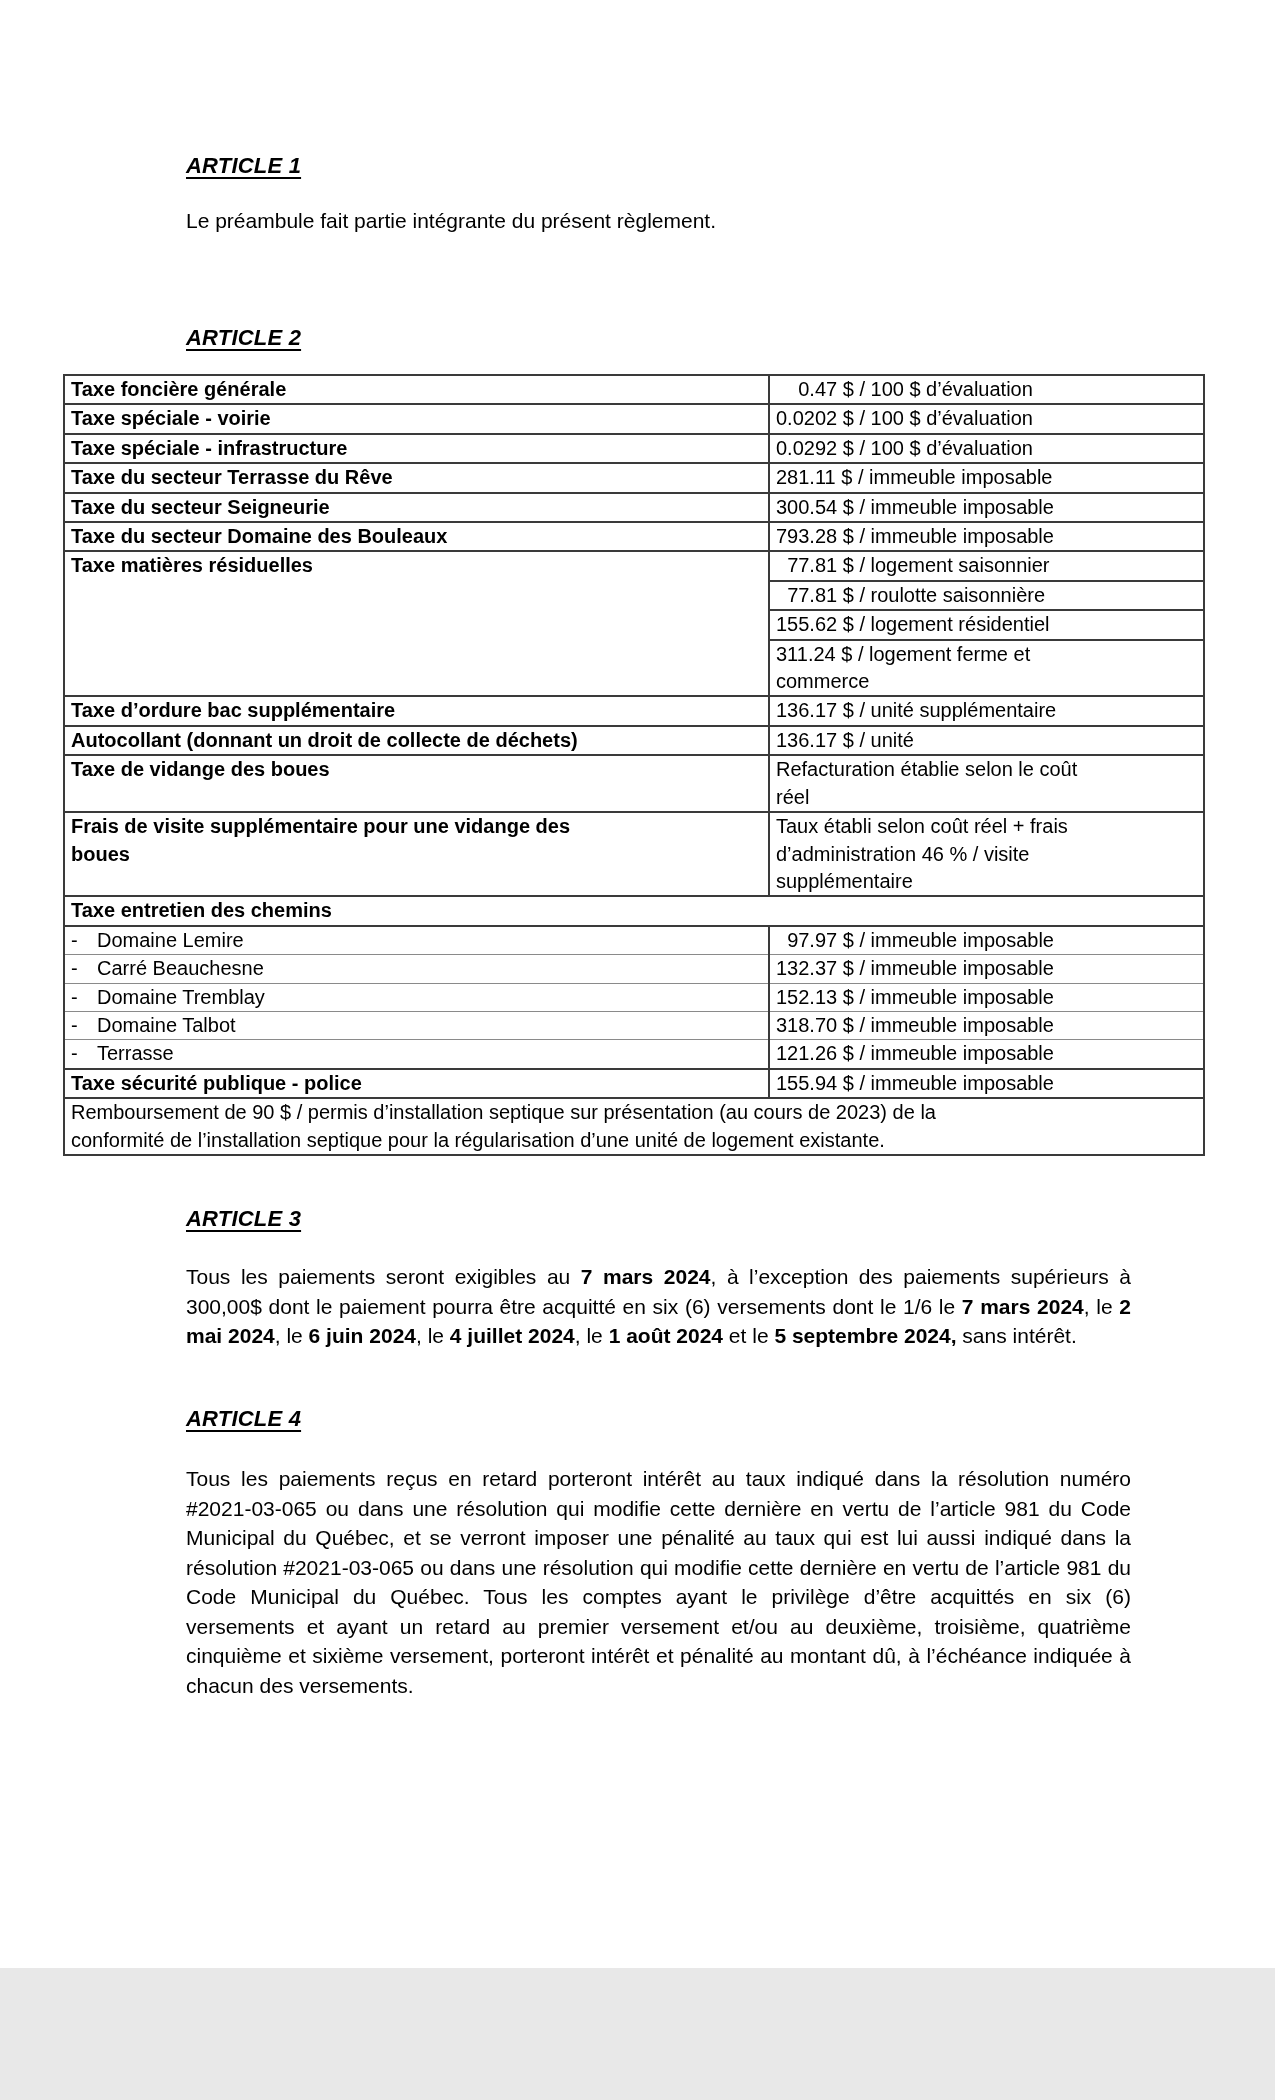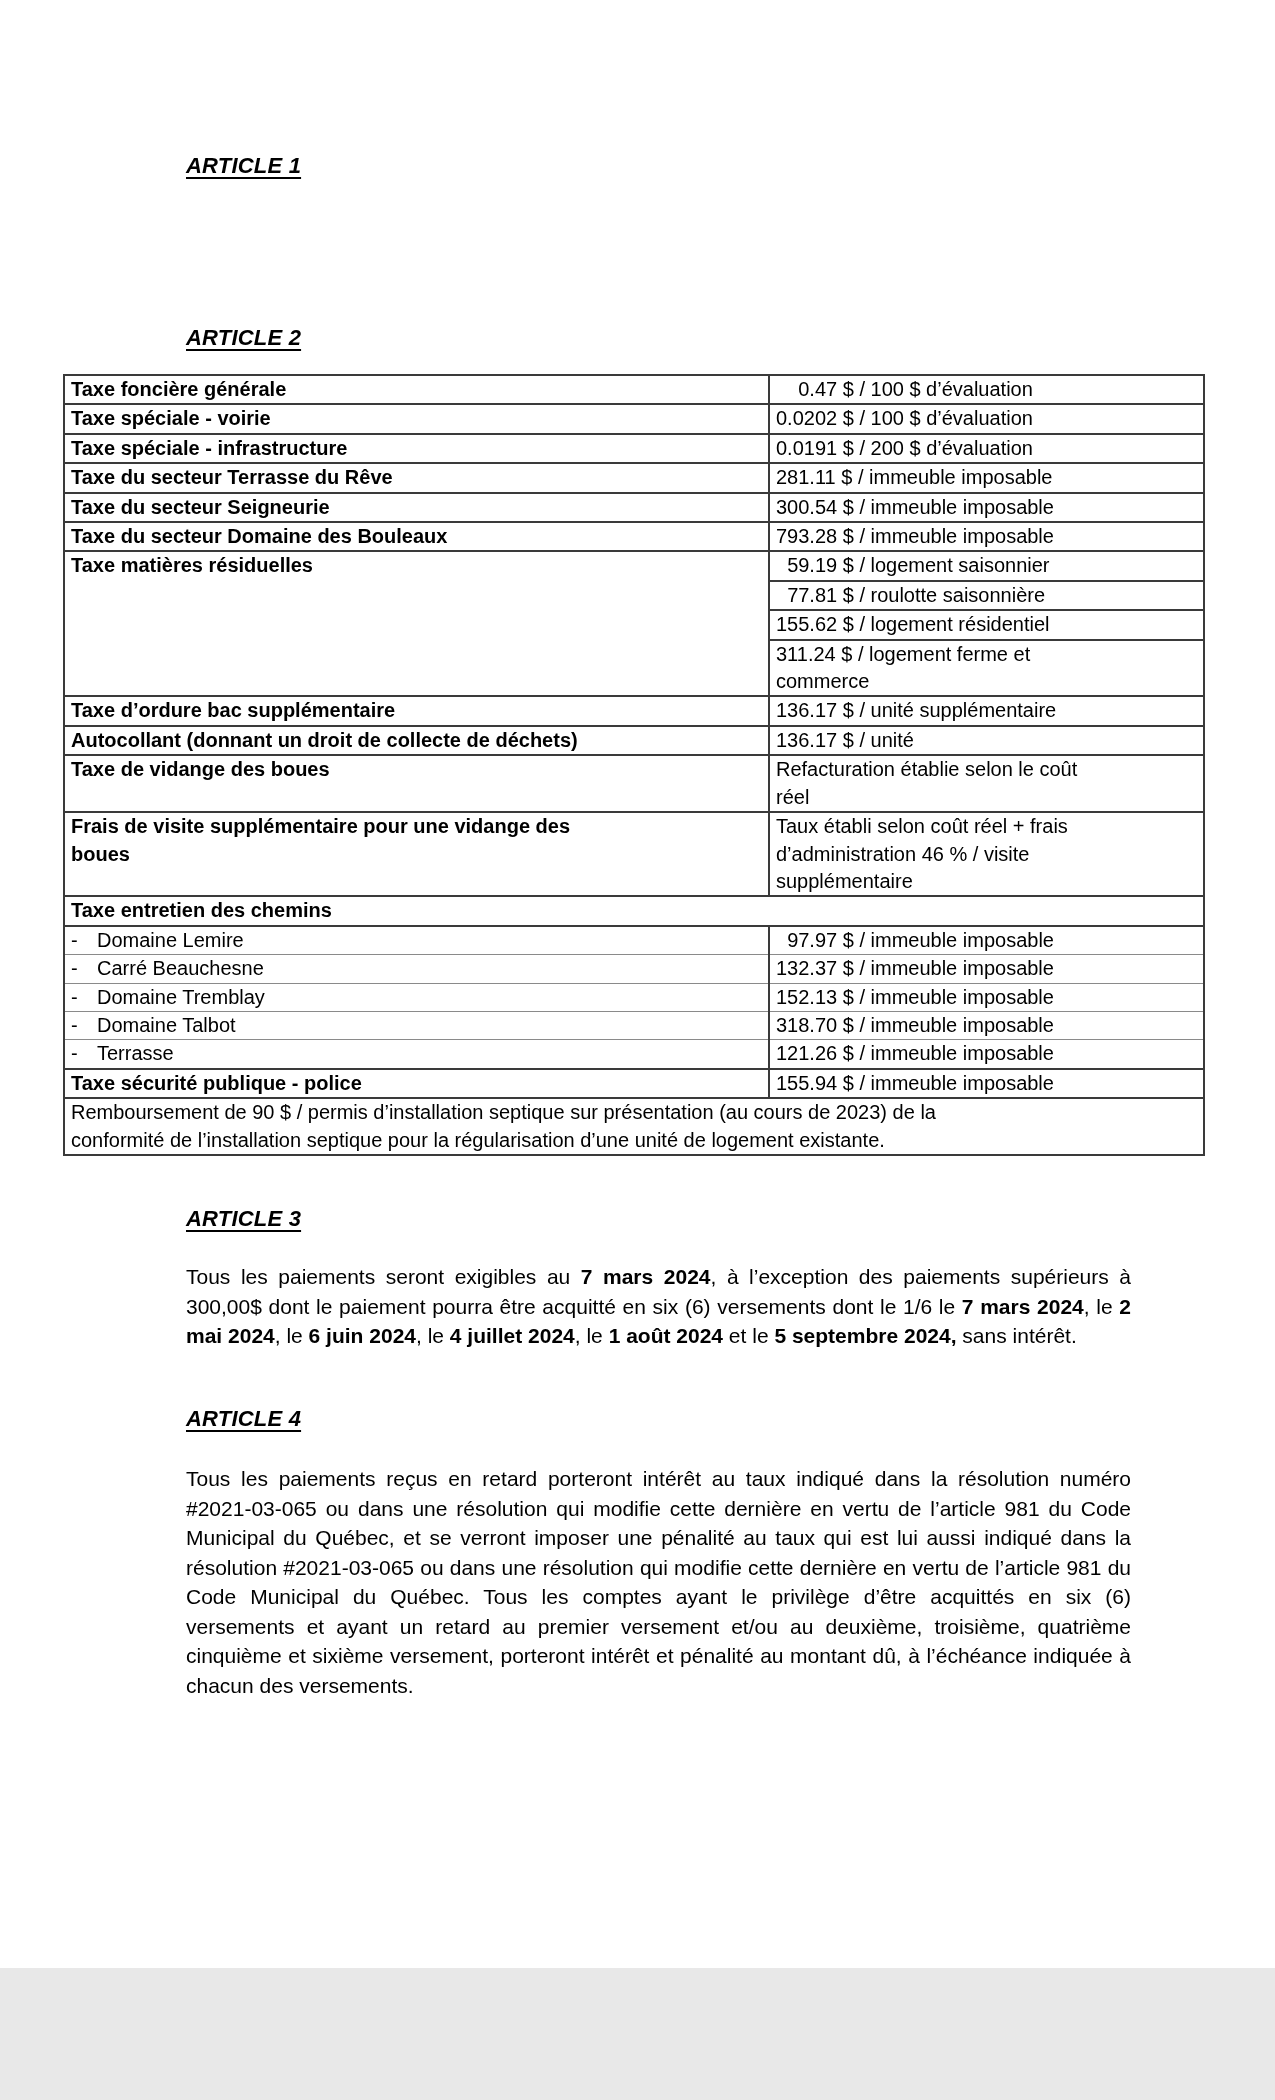--- a/index.html
+++ b/index.html
@@ -66,57 +66,58 @@
   .dash { display: inline-block; width: 26px; }
   td.note { font-weight: normal; padding-left: 8px; }
 </style>
 </head>
 <body>
 
 <div class="page">
 
   <h2 class="article-heading" style="top:153px">ARTICLE 1</h2>
 
+  <p class="body-text" style="top:206px">Le préambule fait partie intégrante du présent règlement.</p>
 
   <h2 class="article-heading" style="top:325px">ARTICLE 2</h2>
 
   <table class="tax">
     <colgroup>
         <col style="width:705px">
         <col style="width:435px">
       </colgroup>
     <tbody>
       <tr>
         <td class="lbl">Taxe foncière générale</td>
         <td class="val">    0.47 $ / 100 $ d’évaluation</td>
       </tr>
       <tr>
         <td class="lbl">Taxe spéciale - voirie</td>
         <td class="val">0.0202 $ / 100 $ d’évaluation</td>
       </tr>
       <tr>
         <td class="lbl">Taxe spéciale - infrastructure</td>
-        <td class="val">0.0191 $ / 200 $ d’évaluation</td>
+        <td class="val">0.0292 $ / 100 $ d’évaluation</td>
       </tr>
       <tr>
         <td class="lbl">Taxe du secteur Terrasse du Rêve</td>
         <td class="val">281.11 $ / immeuble imposable</td>
       </tr>
       <tr>
         <td class="lbl">Taxe du secteur Seigneurie</td>
         <td class="val">300.54 $ / immeuble imposable</td>
       </tr>
       <tr>
         <td class="lbl">Taxe du secteur Domaine des Bouleaux</td>
         <td class="val">793.28 $ / immeuble imposable</td>
       </tr>
 
       <tr>
         <td class="lbl" rowspan="4">Taxe matières résiduelles</td>
-        <td class="val m-first">  59.19 $ / logement saisonnier</td>
+        <td class="val m-first">  77.81 $ / logement saisonnier</td>
       </tr>
       <tr>
         <td class="val m-mid">  77.81 $ / roulotte saisonnière</td>
       </tr>
       <tr>
         <td class="val m-mid">155.62 $ / logement résidentiel</td>
       </tr>
       <tr>
         <td class="val m-last">311.24 $ / logement ferme et
 commerce</td>

